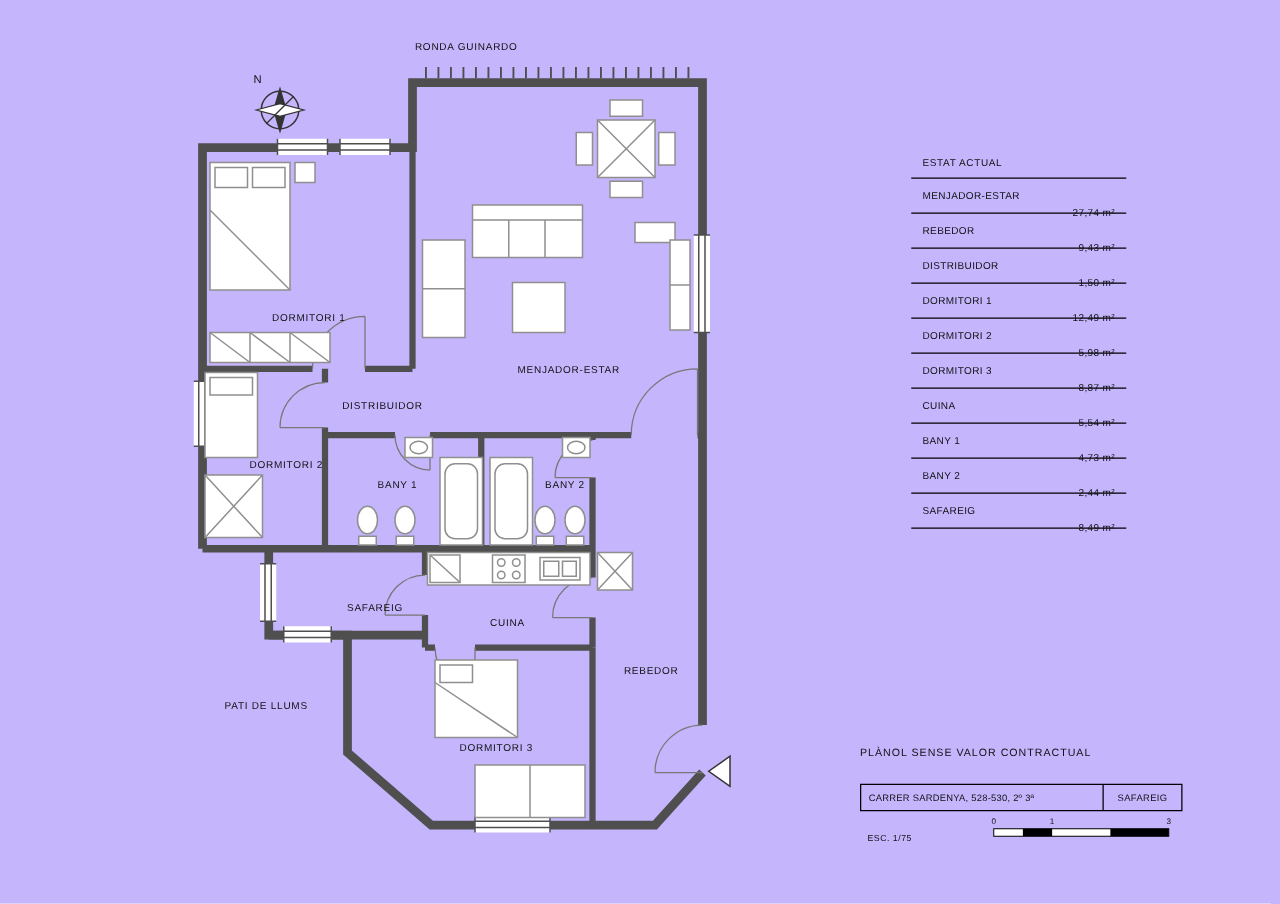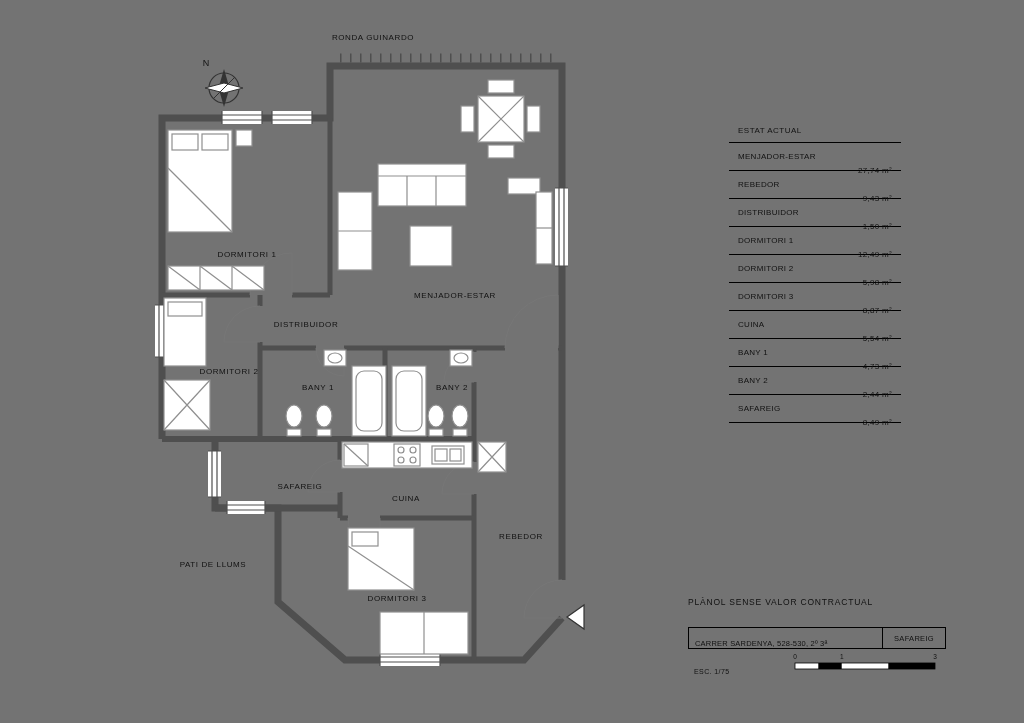--- a/index.html
+++ b/index.html
@@ -1,33 +1,33 @@
 <!DOCTYPE html>
 <html><head>
 <meta charset="utf-8">
 <style>
   html,body{margin:0;padding:0;background:#fff;}
-  .canvas{position:relative;width:1024px;height:723px;background:#737373;overflow:hidden;
+  .canvas{position:relative;width:1024px;height:723px;background:#c4b5fd;overflow:hidden;
           font-family:"Liberation Sans",sans-serif;color:#111;}
   svg{position:absolute;left:0;top:0;}
   svg text{font-family:"Liberation Sans",sans-serif;fill:#111;}
   .room-lbl{font-size:8px;letter-spacing:.6px;}
   .small-lbl{font-size:6.5px;}
   
   .area-table{position:absolute;left:729px;top:118px;width:172px;}
   .at-title{height:24px;line-height:26px;border-bottom:1px solid #000;padding:0 9px;
             font-size:8px;letter-spacing:.5px;}
   .at-row{display:flex;justify-content:space-between;align-items:center;height:27px;
           border-bottom:1px solid #000;padding:0 9px;font-size:8px;letter-spacing:.3px;}
   .at-value{text-align:right;margin-top:28px;}
   
   .disclaimer{position:absolute;left:688px;top:597px;width:258px;text-align:left;
               font-size:8.5px;letter-spacing:.8px;}
   .titleblock{position:absolute;left:688px;top:627px;width:256px;height:20px;
-              border:1px solid #000;display:flex;align-items:flex-end;font-size:7.5px;}
+              border:1px solid #000;display:flex;align-items:center;font-size:7.5px;}
   .tb-address{flex:1;padding:0 6px;letter-spacing:.2px;}
   .tb-city{width:62px;text-align:center;border-left:1px solid #000;height:100%;
            display:flex;align-items:center;justify-content:center;letter-spacing:.3px;}
   .esc{position:absolute;left:694px;top:668px;font-size:7px;letter-spacing:.4px;}
 </style>
 </head>
 <body>
 
 <div class="canvas">
 

